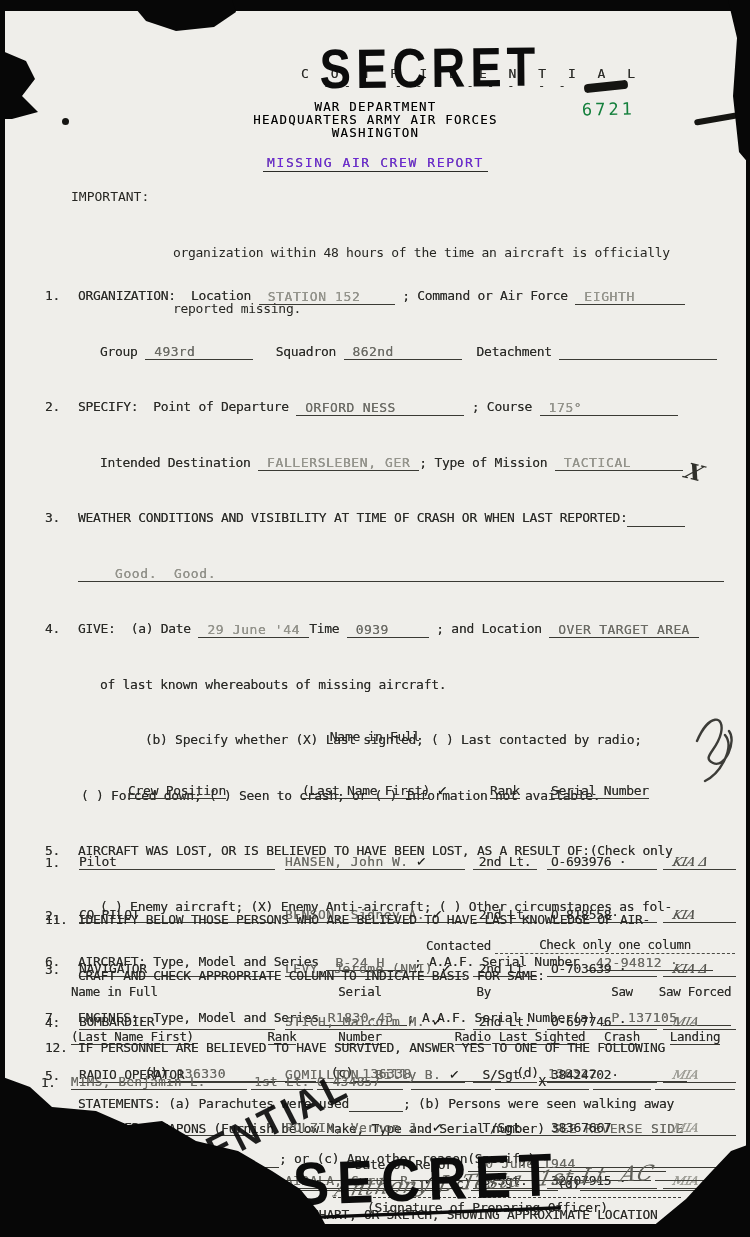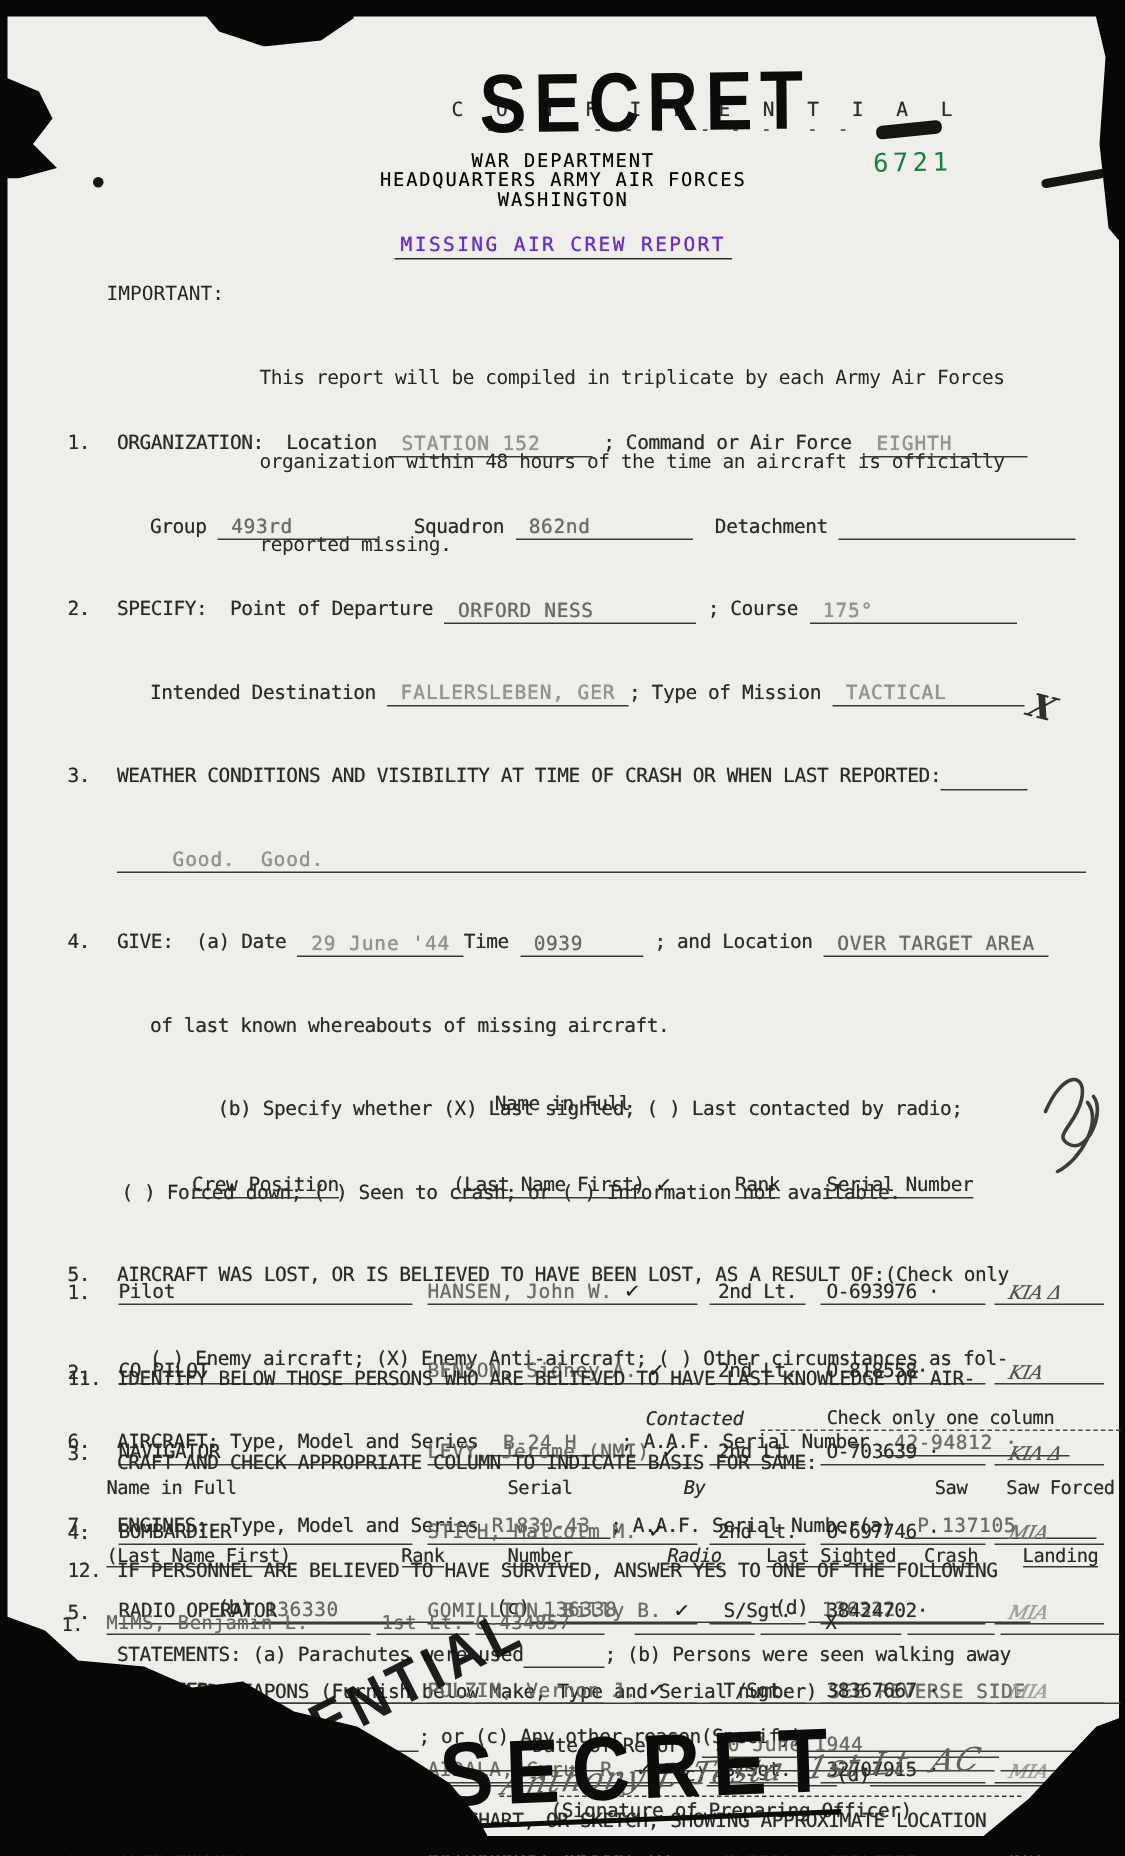--- a/index.html
+++ b/index.html
@@ -59,21 +59,21 @@
   .cc-an{flex:1;border-bottom:1px solid #3c3c36;margin-left:6px;padding-left:10px;font-size:12.5px;}
   .hdr-nb{border-bottom:none !important;}
   .u{border-bottom:1px solid #3a3a34;padding-bottom:0px;}
   .ctr{text-align:center;}
   
   #i11-table{position:absolute;left:0;top:897px;width:741px;font-size:12.5px;}
   .drow{display:flex;align-items:flex-end;padding-left:36px;height:15.5px;line-height:15.5px;
         letter-spacing:-0.3px;color:#2a2a26;text-shadow:0 0 .5px rgba(20,20,20,.5);}
   .dd-num{width:30px;flex:none;}
   .dd-name{width:176px;flex:none;} .dd-rank{width:62px;flex:none;margin-left:4px;text-align:center;}
-  .dd-ser{width:86px;flex:none;margin-left:4px;} .dd-rad{width:80px;flex:none;margin-left:20px;text-align:center;font-style:italic;}
+  .dd-ser{width:86px;flex:none;margin-left:4px;} .dd-rad{width:80px;flex:none;margin-left:8px;text-align:right;}
   .dd-sig{width:94px;flex:none;margin-left:4px;text-align:center;}
   .dd-cra{width:58px;flex:none;margin-left:4px;text-align:center;}
   .dd-lan{width:80px;flex:none;margin-left:4px;text-align:center;}
   .dline{border-bottom:1px solid #3c3c36;}
   .dcheckspan{width:240px;flex:none;margin-left:4px;text-align:center;border-bottom:1px dashed #4a4a44;}
   
   #date-line{position:absolute;left:350px;top:1145px;font-size:13px;}
   #signature{position:absolute;left:330px;top:1158px;font-family:"DejaVu Serif",serif;
      font-style:italic;font-size:21px;color:#5f5f58;transform:rotate(-3deg) skewX(-16deg);
      letter-spacing:1px;z-index:3;}
@@ -107,21 +107,20 @@
   <div id="conf-dashes">- - -  - - -  - - -  - -</div>
   <div id="secret-top" class="stamp">SECRET</div>
   <div id="doc-number">6721</div>
   <div class="hdrline" style="top:88px">WAR DEPARTMENT</div>
   <div class="hdrline" style="top:101px">HEADQUARTERS ARMY AIR FORCES</div>
   <div class="hdrline" style="top:114px">WASHINGTON</div>
   <div id="title-line"><span>MISSING AIR CREW REPORT</span></div>
 
   <div id="important-block">
     <span id="important-label">IMPORTANT:</span>
-    <div class="imp-line">This report will be compiled in triplicate by each Army Air Forces</div>
     <div class="imp-line">organization within 48 hours of the time an aircraft is officially</div>
     <div class="imp-line">reported missing.</div>
   </div>
 
   <div id="items-a">
     <div class="ln"><span class="num">1.</span><span>ORGANIZATION:  Location</span> <span class="fv tvf" style="min-width:118px">STATION 152</span> <span>; Command or Air Force</span> <span class="fv tvf" style="min-width:92px">EIGHTH</span></div>
     <div class="ln c1"><span>Group</span> <span class="fv tv" style="min-width:90px">493rd</span>   <span>Squadron</span> <span class="fv tv" style="min-width:100px">862nd</span>  <span>Detachment</span> <span class="fv" style="min-width:140px"></span></div>
     <div class="ln"><span class="num">2.</span><span>SPECIFY:  Point of Departure</span> <span class="fv tv" style="min-width:150px">ORFORD NESS</span> <span>; Course</span> <span class="fv tvf" style="min-width:120px">175°</span></div>
     <div class="ln c1"><span>Intended Destination</span> <span class="fv tvf" style="min-width:140px">FALLERSLEBEN, GER</span><span>; Type of Mission</span> <span class="fv tvf" style="min-width:110px">TACTICAL</span></div>
     <div class="ln"><span class="num">3.</span><span>WEATHER CONDITIONS AND VISIBILITY AT TIME OF CRASH OR WHEN LAST REPORTED:</span><span class="fv" style="min-width:40px"></span></div>

